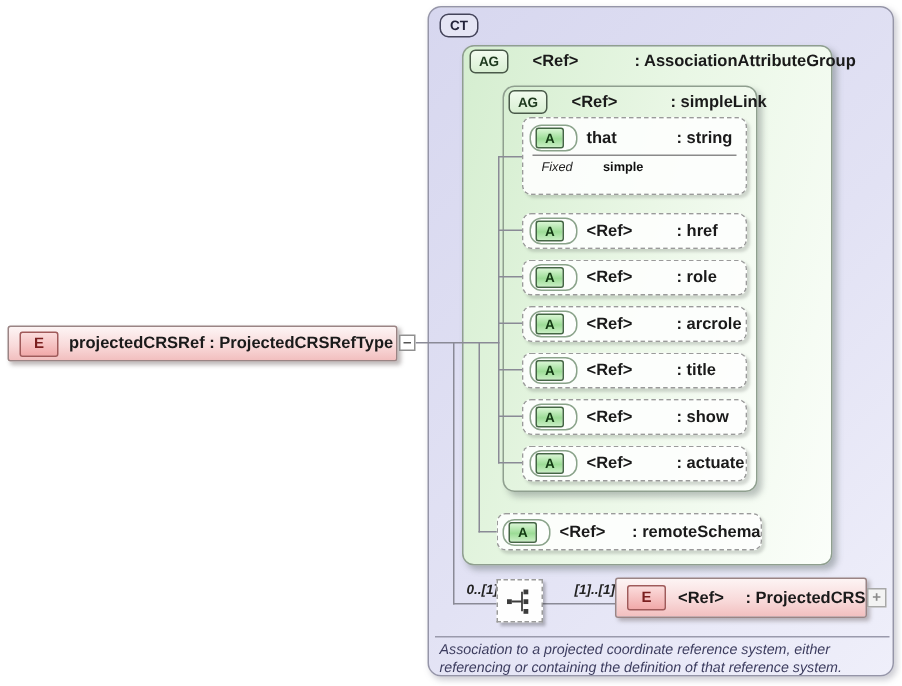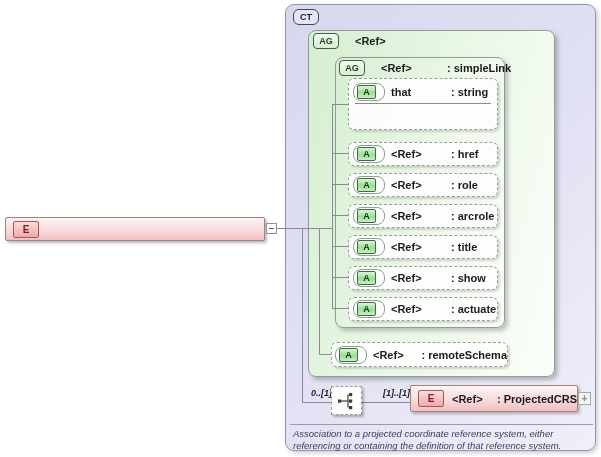--- a/index.html
+++ b/index.html
@@ -122,37 +122,42 @@
   <div class="abs hl stub s5"></div>
   <div class="abs hl stub s6"></div>
 
   <div class="abs trow ct-title">
     <span class="badge-ct">CT</span>
   </div>
 
   <div class="abs trow ag-title">
     <span class="badge-ag">AG</span>
     <span class="nm">&lt;Ref&gt;</span>
+    <span class="bname">: AssociationAttributeGroup</span>
   </div>
 
   <div class="abs trow sl-title">
     <span class="badge-ag">AG</span>
     <span class="nm">&lt;Ref&gt;</span>
     <span class="bname">: simpleLink</span>
   </div>
 
   <div class="abs type-box">
     <div class="type-title">
       <span class="badge-a-outer">
           <span class="badge-a">A</span>
         </span>
       <span class="nm">that</span>
       <span class="bname">: string</span>
     </div>
     <div class="facet-sep"></div>
+    <div class="facet-row">
+      <span class="facet-k">Fixed</span>
+      <span class="facet-v">simple</span>
+    </div>
   </div>
 
   <div class="abs attr r0">
     <span class="badge-a-outer">
         <span class="badge-a">A</span>
       </span>
     <span class="nm">&lt;Ref&gt;</span>
     <span class="bname">: href</span>
   </div>
   <div class="abs attr r1">
@@ -214,20 +219,21 @@
 
   <div class="abs el-box pcrs-el">
     <span class="badge-e">E</span>
     <span class="nm">&lt;Ref&gt;</span>
     <span class="bname">: ProjectedCRS</span>
   </div>
   <div class="abs plus-box">+</div>
 
   <div class="abs el-box root-el">
     <span class="badge-e">E</span>
+    <span class="bname">projectedCRSRef : ProjectedCRSRefType</span>
   </div>
   <div class="abs collapse-box">
       <span class="dash"></span>
     </div>
 
   <div class="abs ann-sep"></div>
   <div class="abs ann-text">Association to a projected coordinate reference system, either referencing or containing the definition of that reference system.</div>
 
 </div>
 

